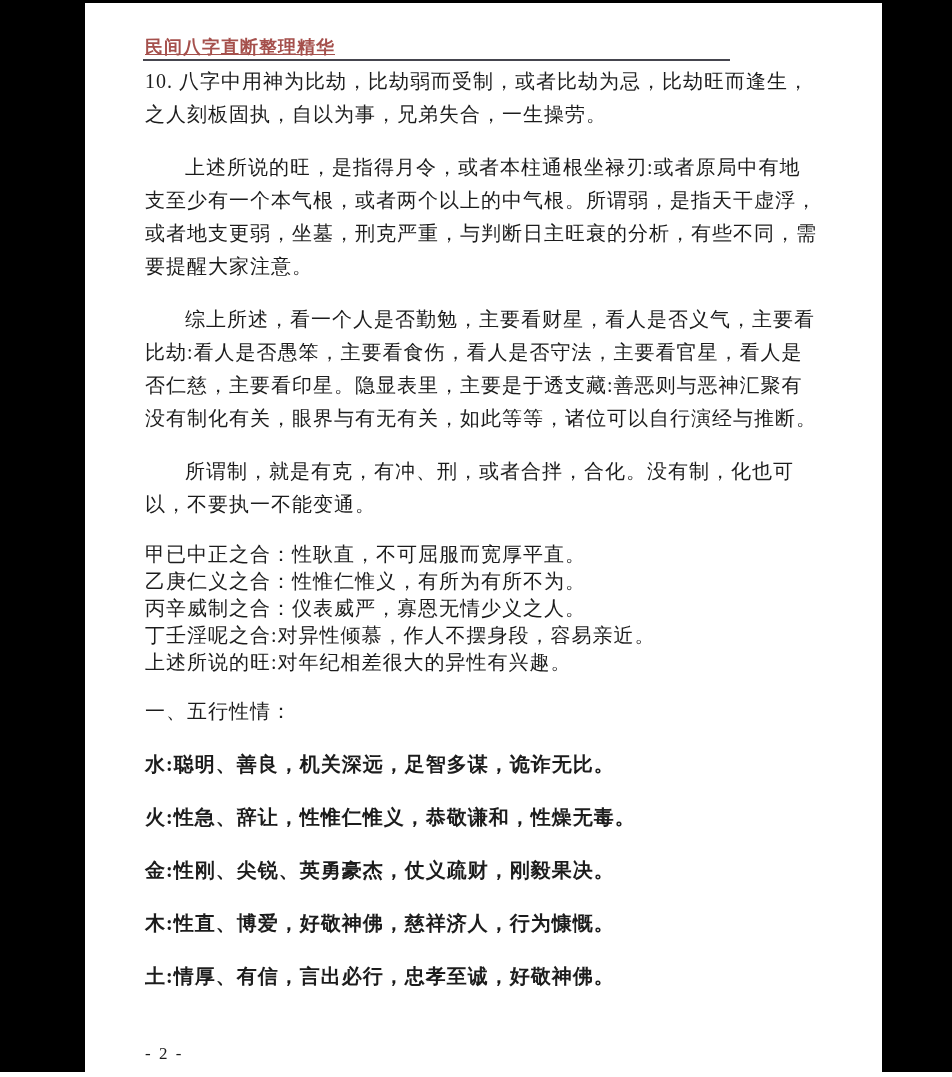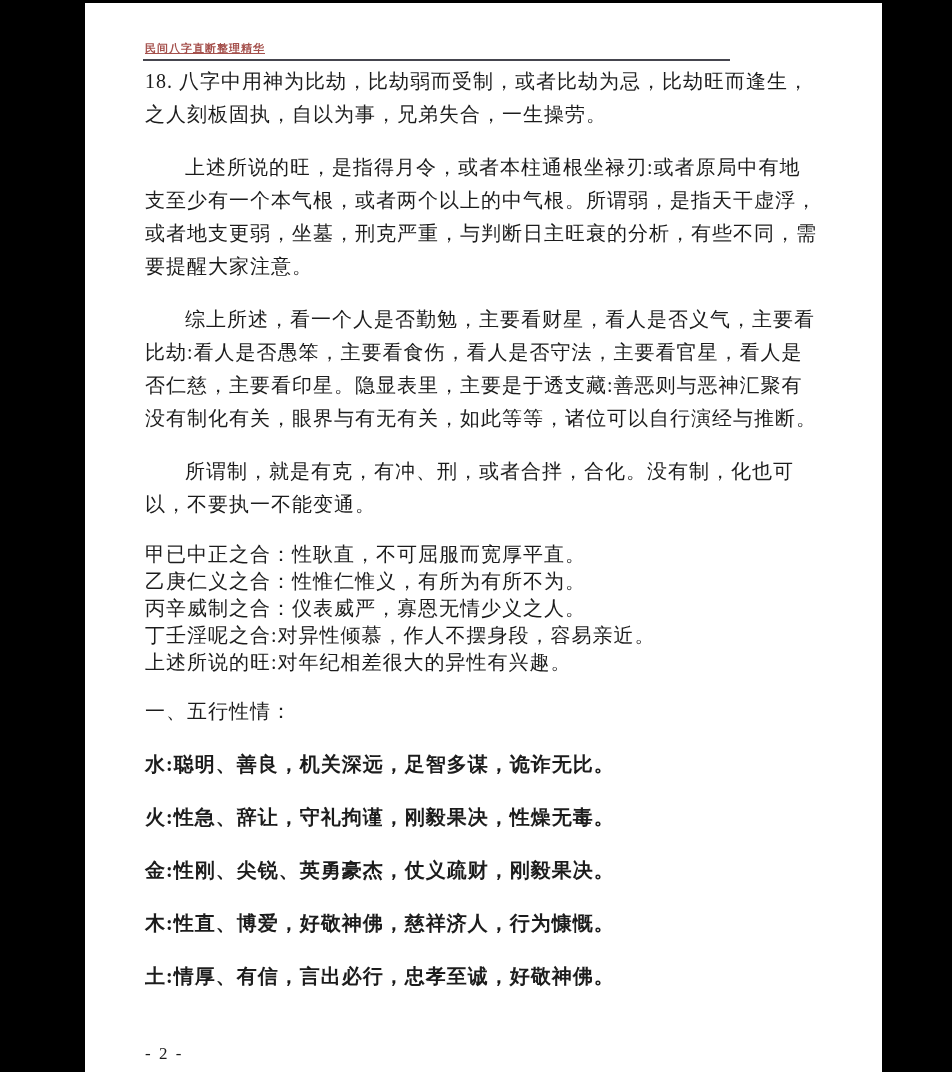--- a/index.html
+++ b/index.html
@@ -35,21 +35,21 @@
     width: 797px; height: 1069px;
     background: #ffffff;
   }
   .content {
     position: absolute;
     left: 60px; top: 35px;
     width: 672px;
   }
   .header-title {
     display: inline-block;
-    font-size: 11px;
+    font-size: 18px;
     font-weight: bold;
     color: #a5504c;
     text-decoration: underline;
     letter-spacing: 1px;
     line-height: 18px;
     text-align: center;
   }
   .header-rule {
     width: 587px;
     height: 2px;
@@ -96,38 +96,38 @@
 
   <div class="page">
     <div class="content">
 
       <div>
         <span class="header-title">民间八字直断整理精华</span>
         <div class="header-rule"></div>
       </div>
 
       <div class="body-text">
-        <p class="para">18. 八字中用神为比劫，比劫弱而受制，或者比劫为忌，比劫旺而逢生，之人刻板固执，自以为事，兄弟失合，一生操劳。</p>
+        <p class="para">10. 八字中用神为比劫，比劫弱而受制，或者比劫为忌，比劫旺而逢生，之人刻板固执，自以为事，兄弟失合，一生操劳。</p>
         <p class="para indent">上述所说的旺，是指得月令，或者本柱通根坐禄刃:或者原局中有地支至少有一个本气根，或者两个以上的中气根。所谓弱，是指天干虚浮，或者地支更弱，坐墓，刑克严重，与判断日主旺衰的分析，有些不同，需要提醒大家注意。</p>
         <p class="para indent">综上所述，看一个人是否勤勉，主要看财星，看人是否义气，主要看比劫:看人是否愚笨，主要看食伤，看人是否守法，主要看官星，看人是否仁慈，主要看印星。隐显表里，主要是于透支藏:善恶则与恶神汇聚有没有制化有关，眼界与有无有关，如此等等，诸位可以自行演经与推断。</p>
         <p class="para indent">所谓制，就是有克，有冲、刑，或者合拌，合化。没有制，化也可以，不要执一不能变通。</p>
 
         <div class="combo-list">
           <div class="combo-line">甲已中正之合：性耿直，不可屈服而宽厚平直。</div>
           <div class="combo-line">乙庚仁义之合：性惟仁惟义，有所为有所不为。</div>
           <div class="combo-line">丙辛威制之合：仪表威严，寡恩无情少义之人。</div>
           <div class="combo-line">丁壬淫呢之合:对异性倾慕，作人不摆身段，容易亲近。</div>
           <div class="combo-line">上述所说的旺:对年纪相差很大的异性有兴趣。</div>
         </div>
 
         <div class="section-heading">一、五行性情：</div>
 
         <div>
           <div class="element-line">水:聪明、善良，机关深远，足智多谋，诡诈无比。</div>
-          <div class="element-line">火:性急、辞让，守礼拘谨，刚毅果决，性燥无毒。</div>
+          <div class="element-line">火:性急、辞让，性惟仁惟义，恭敬谦和，性燥无毒。</div>
           <div class="element-line">金:性刚、尖锐、英勇豪杰，仗义疏财，刚毅果决。</div>
           <div class="element-line">木:性直、博爱，好敬神佛，慈祥济人，行为慷慨。</div>
           <div class="element-line">土:情厚、有信，言出必行，忠孝至诚，好敬神佛。</div>
         </div>
       </div>
 
     </div>
 
     <div class="footer">
       <span>- 2 -</span>

